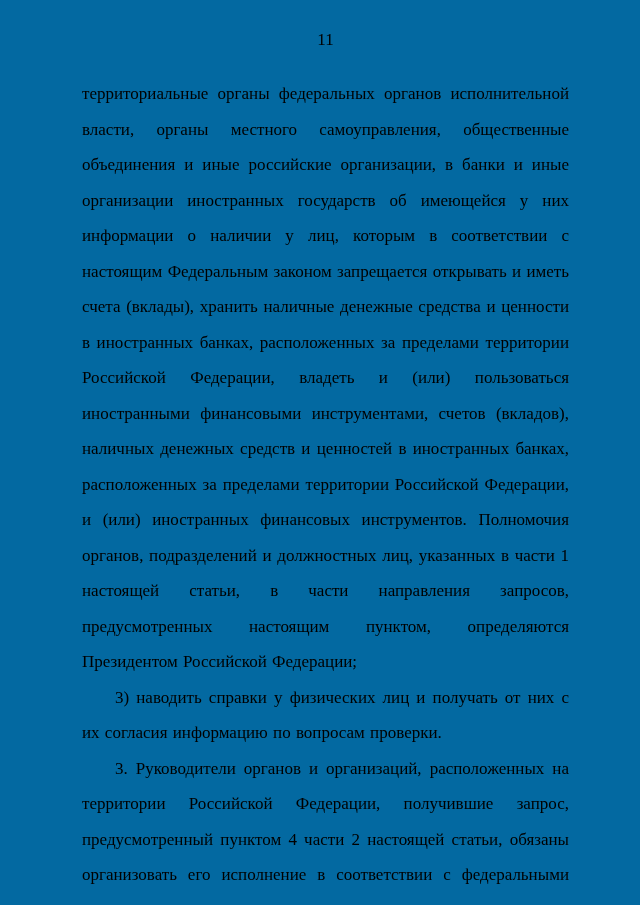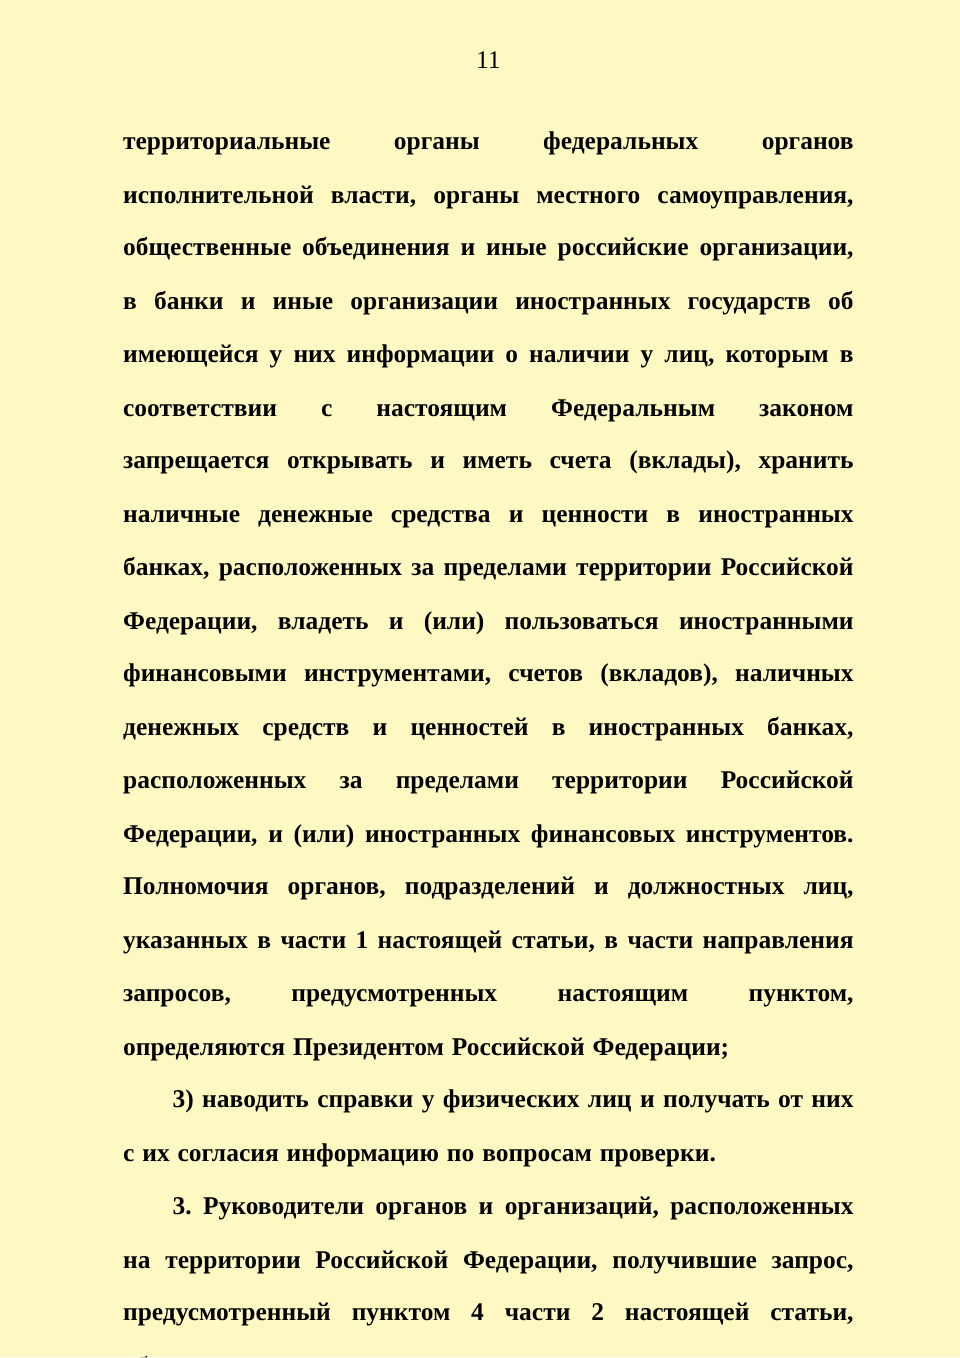--- a/index.html
+++ b/index.html
@@ -5,40 +5,39 @@
   html, body {
     margin: 0;
     padding: 0;
     background: #ffffff;
   }
   .page {
     position: relative;
     width: 640px;
     height: 905px;
     margin: 0 auto;
-    background: #fef9c3;
+    background: #0369a1;
     color: #000000;
     font-family: "Liberation Serif", "DejaVu Serif", serif;
     box-sizing: border-box;
     padding: 30px 71px 12px 82px;
     overflow: hidden;
   }
   .page-number {
     text-align: center;
     font-size: 17px;
     line-height: 20px;
     margin-bottom: 26px;
   }
   .body-text p {
     margin: 0;
     font-size: 17px;
     line-height: 35.5px;
     text-align: justify;
     word-spacing: 1px;
-    font-weight: bold;
   }
   .body-text p.indent {
     text-indent: 33px;
   }
   .body-text p.justify-last {
     text-align-last: justify;
   }
 </style>
 </head>
 <body>

